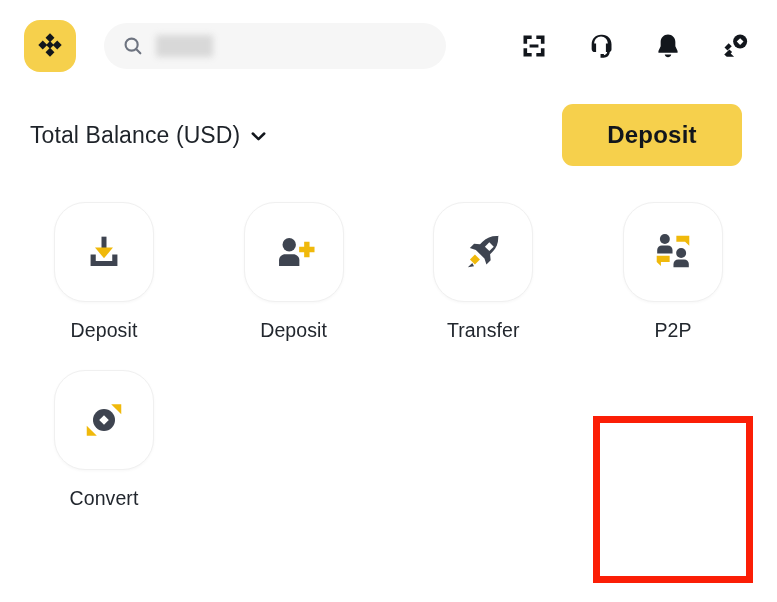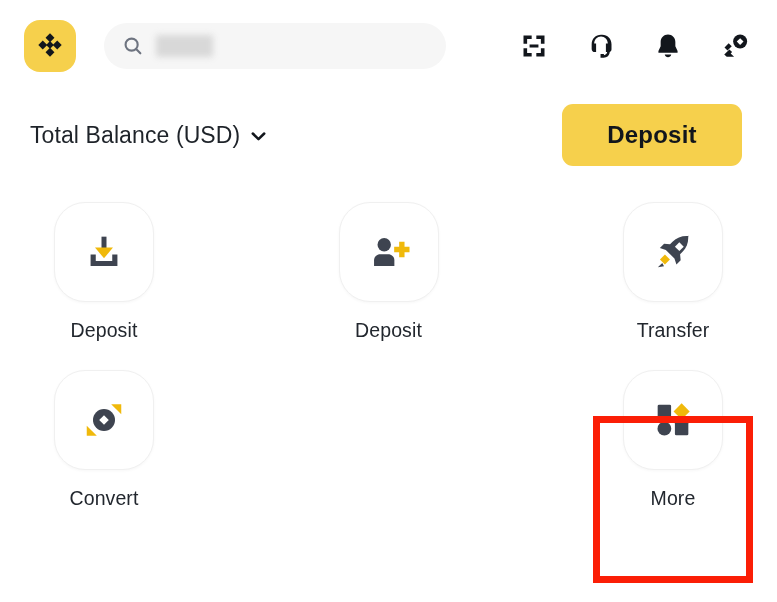--- a/index.html
+++ b/index.html
@@ -261,47 +261,49 @@
         <svg class="tile-icon" viewBox="0 0 48 48">
           <path d="M40.5 7.5c-6.5-.6-12.5 1.3-17 5.8l-2.6 2.6-6.2-.6-4.4 4.4 6.2 2.1 9 9 2.1 6.2 4.4-4.4-.6-6.2 2.6-2.6c4.5-4.5 6.4-10.5 5.8-17z" fill="#3E4450"></path>
           <polygon points="30.6,13.8 35.2,18.4 30.6,23 26,18.4" fill="#ffffff"></polygon>
           <polygon points="15.6,26.6 20.8,31.8 15.6,37 10.4,31.8" fill="#F0B90B"></polygon>
           <path d="M12.8 35.4l-4.6 4.6 6.4-1.2z" fill="#3E4450"></path>
         </svg>
       </div>
       <span class="tile-label">Transfer</span>
     </div>
 
+    <div class="tile">
+      <div class="tile-card">
+        <svg class="tile-icon" viewBox="0 0 48 48">
+          <circle cx="15.5" cy="10.5" r="5.2" fill="#3E4450"></circle>
+          <path d="M7.5 25.5v-3.6c0-2.7 2.2-4.6 4.9-4.6h6.2c2.7 0 4.9 1.9 4.9 4.6v3.6z" fill="#3E4450"></path>
+          <circle cx="32.5" cy="25" r="5.2" fill="#3E4450"></circle>
+          <path d="M24.5 40v-3.6c0-2.7 2.2-4.6 4.9-4.6h6.2c2.7 0 4.9 1.9 4.9 4.6V40z" fill="#3E4450"></path>
+          <polygon points="27.5,7 41,7 41,17.6 36.6,13.4 27.5,13.4" fill="#F0B90B"></polygon>
+          <polygon points="7,28 20.5,28 20.5,34.4 11.4,34.4 11.4,38.6 7,34.4" fill="#F0B90B"></polygon>
+        </svg>
+      </div>
+      <span class="tile-label">P2P</span>
+    </div>
 
   </div>
 
   <div class="grid-row">
 
     <div class="tile">
       <div class="tile-card">
         <svg class="tile-icon" viewBox="0 0 48 48">
           <circle cx="24" cy="24" r="11.5" fill="#3E4450"></circle>
           <polygon points="24,19 29,24 24,29 19,24" fill="#ffffff"></polygon>
           <polygon points="31.5,7.5 42,7.5 42,18" fill="#F0B90B"></polygon>
           <polygon points="16.5,40.5 6,40.5 6,30" fill="#F0B90B"></polygon>
         </svg>
       </div>
       <span class="tile-label">Convert</span>
     </div>
 
 
 
-    <div class="tile">
-      <div class="tile-card">
-        <svg class="tile-icon" viewBox="0 0 48 48">
-          <rect x="8" y="8" width="14" height="14" rx="1.5" fill="#3E4450"></rect>
-          <polygon points="33,6.6 41.4,15 33,23.4 24.6,15" fill="#F0B90B"></polygon>
-          <circle cx="15" cy="33" r="7.2" fill="#3E4450"></circle>
-          <rect x="26" y="26" width="14" height="14" rx="1.5" fill="#3E4450"></rect>
-        </svg>
-      </div>
-      <span class="tile-label">More</span>
-    </div>
 
   </div>
 </div>
 
 <div class="highlight-box" style="left:593px; top:416px; width:160px; height:167px;"></div>
 
 </body></html>

